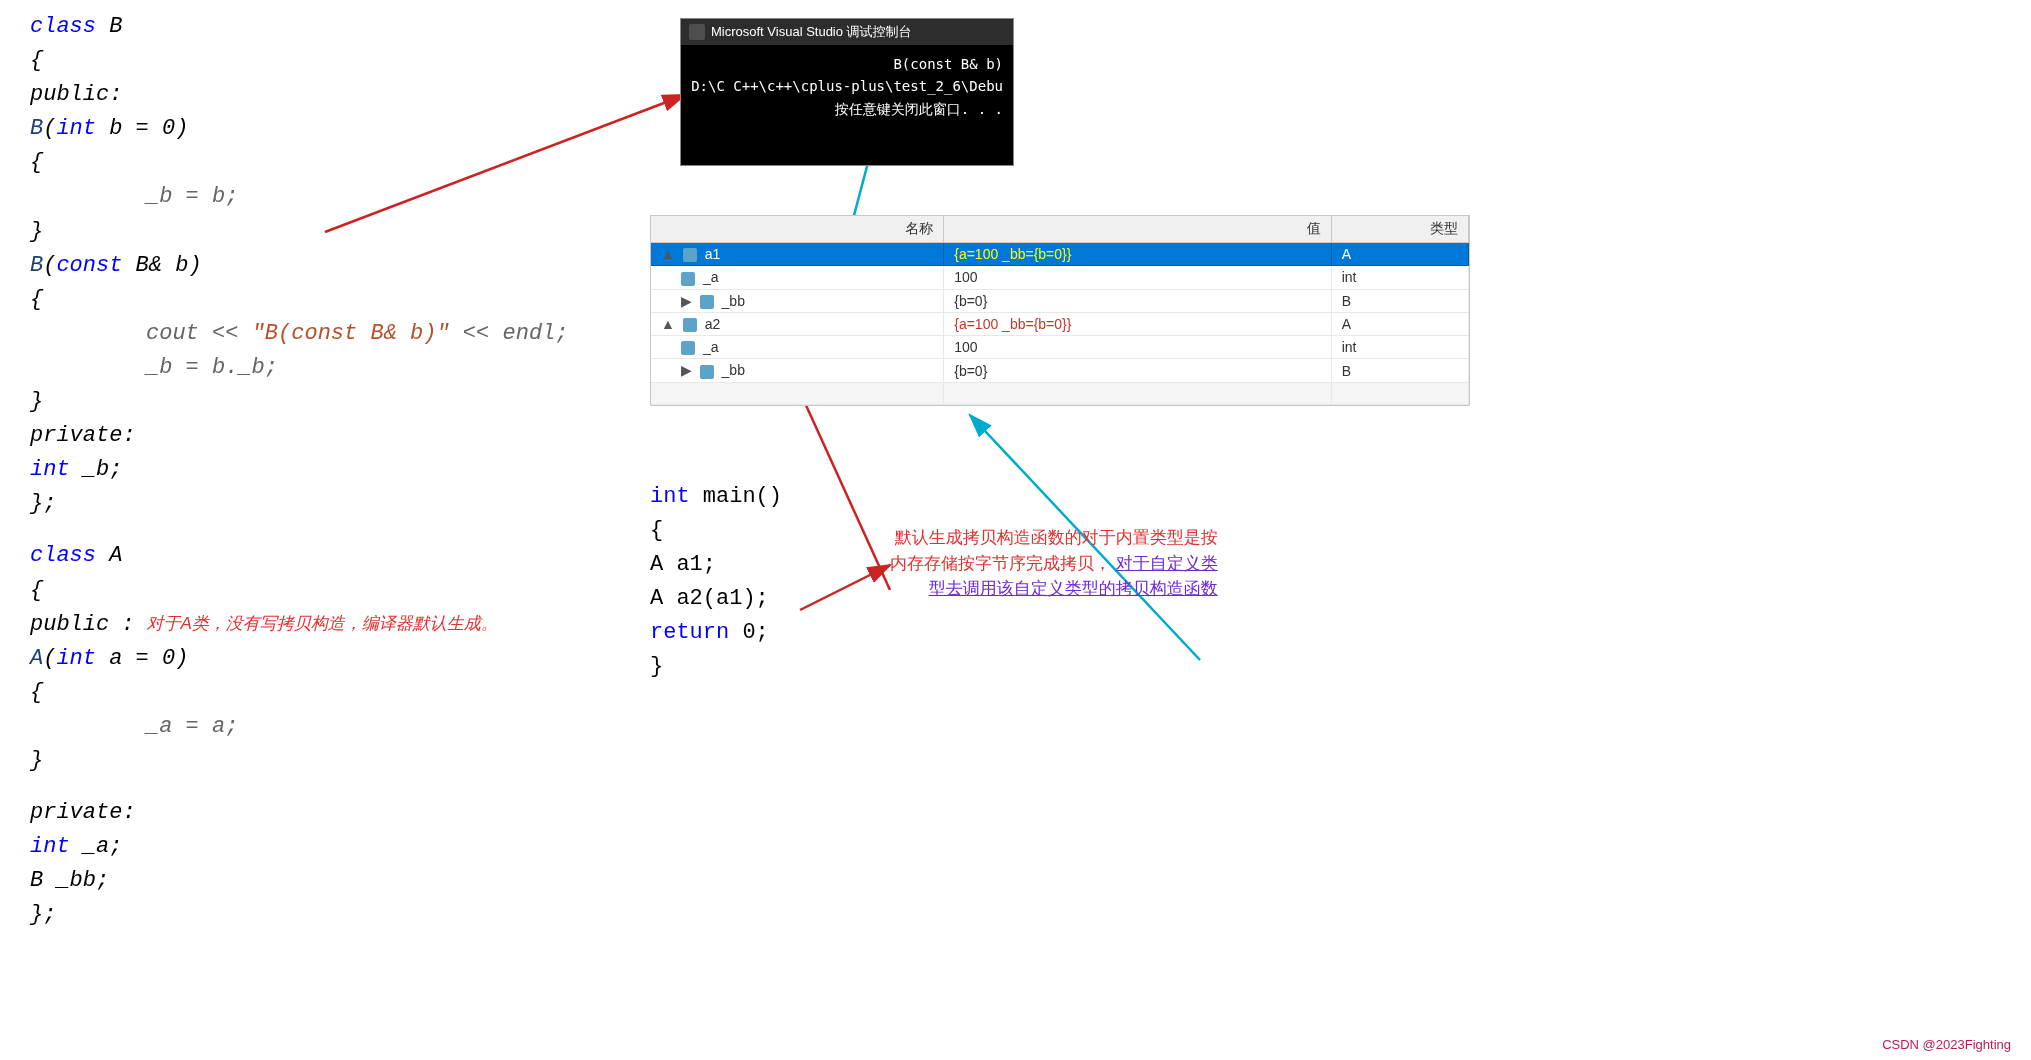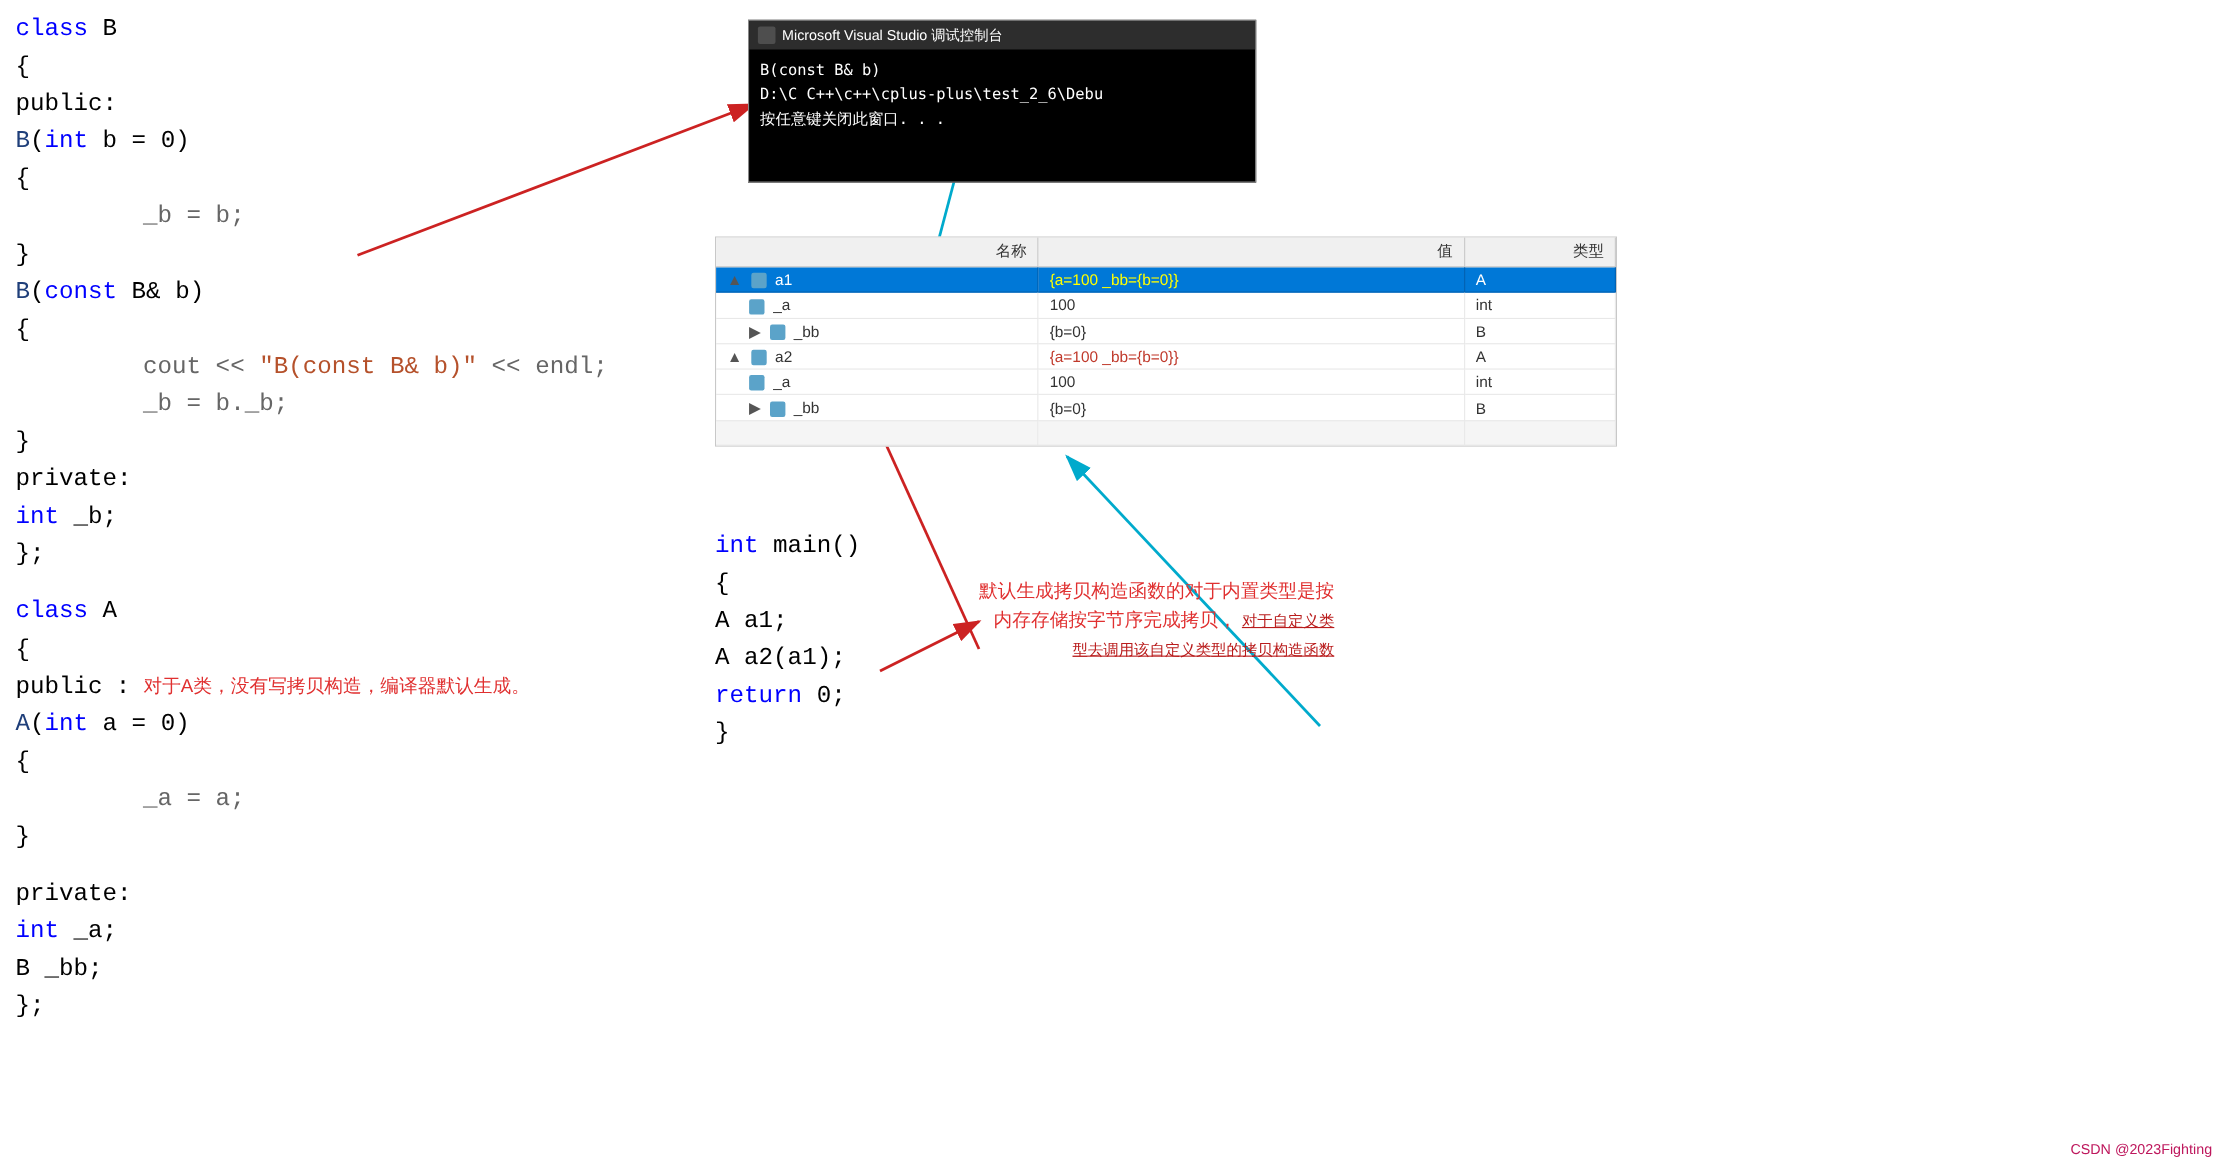--- a/index.html
+++ b/index.html
@@ -9,43 +9,45 @@
       background: #ffffff;
       font-family: 'Consolas', 'Courier New', monospace;
       overflow: hidden;
       position: relative;
     }
 
     
     .code-area {
       position: absolute;
       top: 10px;
-      left: 14px;
+      left: 30px;
       width: 620px;
       font-size: 22px;
       line-height: 1.55;
       color: #000;
+      font-style: italic;
     }
 
     .kw-blue { color: #0000ff; }
     .kw-cyan { color: #000000; }
     .kw-dark-blue { color: #1f3f7a; }
     .txt-gray { color: #666666; }
     .txt-string { color: #b5512b; }
     .indent1 { }
     .indent2 { margin-left: 116px; }
 
     
     .console-window {
       position: absolute;
       top: 18px;
       left: 680px;
-      width: 462px;
+      width: 334px;
       background: #000;
       border: 1px solid #888;
+      text-align: right;
     }
     .console-titlebar {
       background: #2d2d2d;
       color: #fff;
       font-family: 'Microsoft YaHei', sans-serif;
       font-size: 13px;
       padding: 4px 8px;
       display: flex;
       align-items: center;
       gap: 6px;
@@ -163,24 +165,24 @@
 
     
     .annotation-red {
       color: #e03030;
       font-family: 'Microsoft YaHei', sans-serif;
       font-size: 17px;
     }
 
     
     .annotation-blue-underline {
-      color: #b91c1c;
+      color: #6d28d9;
       text-decoration: underline;
-      font-family: Liberation Mono, monospace;
-      font-size: 14px;
+      font-family: Liberation Serif, serif;
+      font-size: 17px;
     }
   </style>
 </head>
 <body>
 
 <svg class="arrows-svg">
 
   <defs>
     <marker id="arrowhead-red" markerWidth="10" markerHeight="7" refX="9" refY="3.5" orient="auto">
       <polygon points="0 0, 10 3.5, 0 7" fill="#cc2222"></polygon>

